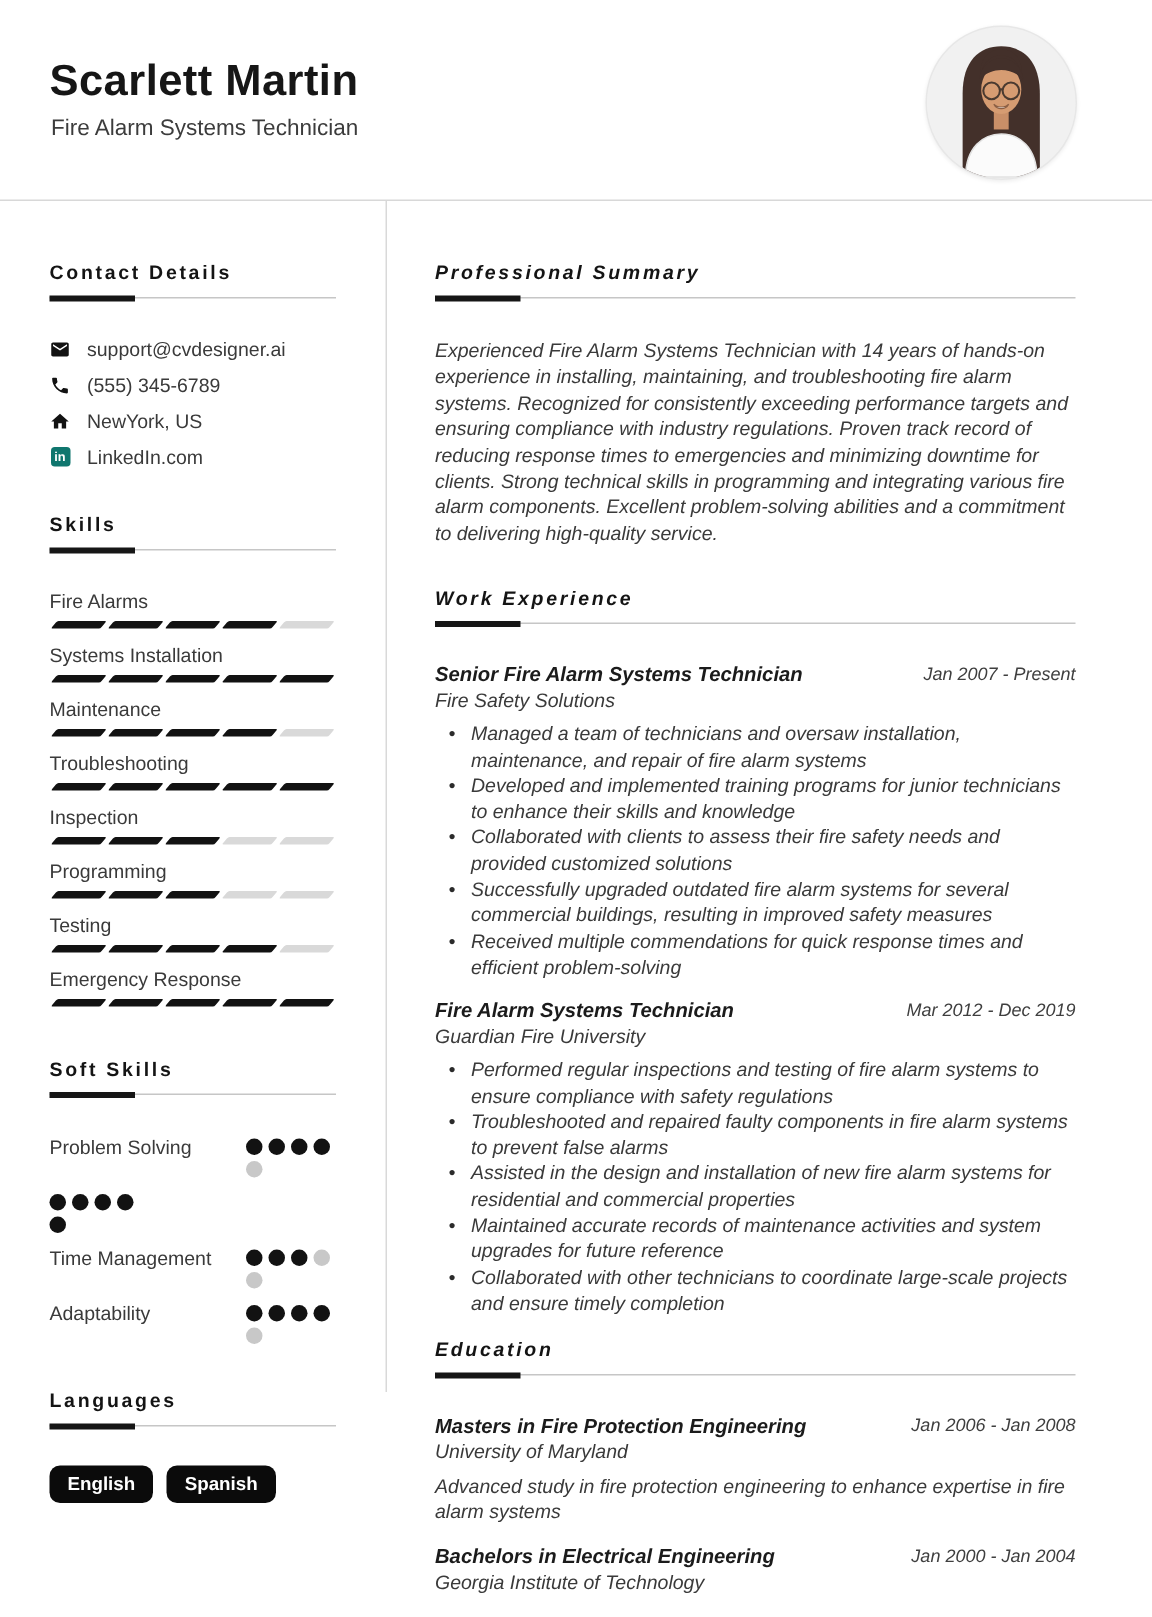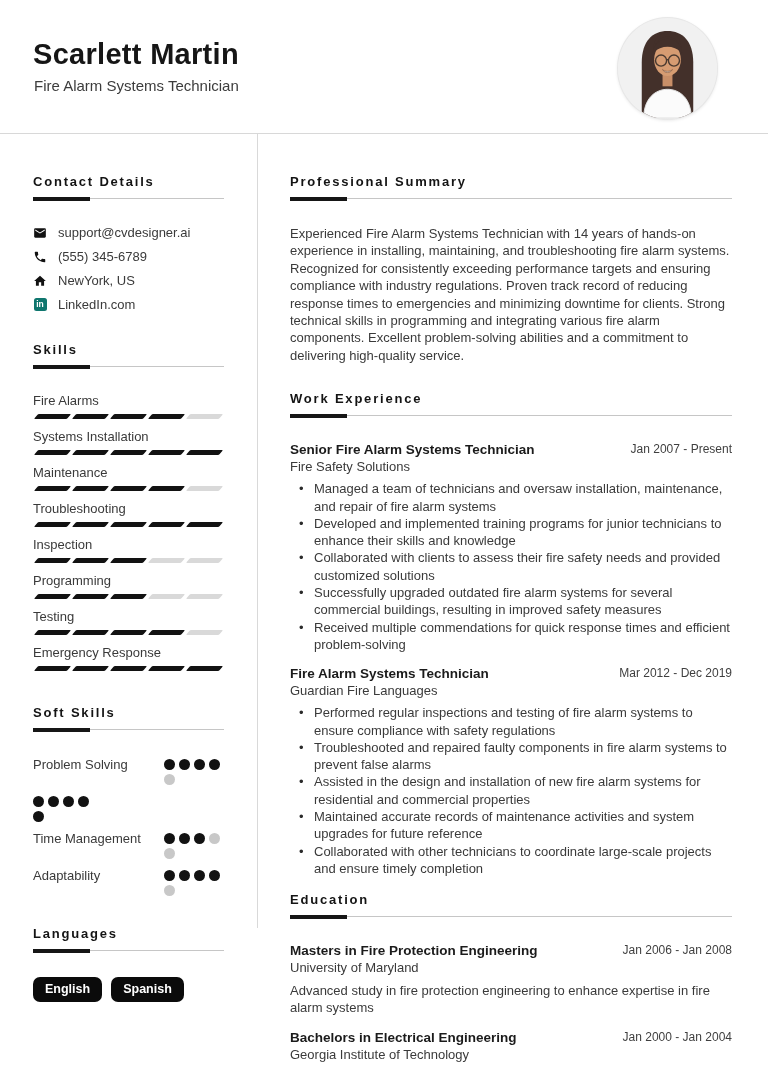--- a/index.html
+++ b/index.html
@@ -40,21 +40,22 @@
 
   
   .columns { flex: 1 1 auto; display: flex; min-height: 0; }
   .left-col {
     width: 258px; flex: 0 0 258px;
     border-right: 1px solid #d9d9d9;
     padding: 40px 33px 0 33px;
   }
   .right-col {
     flex: 1 1 auto;
-    padding: 40px 36px 0 32px;
+    padding: 40px 51px 0 32px;
+    font-style: italic;
   }
 
   
   .sec-heading {
     font-size: 13px; font-weight: bold; color: #141414;
     letter-spacing: 1.8px; margin-bottom: 8px;
   }
   .sec-rule { position: relative; height: 4px; margin-bottom: 24px; }
   .sec-rule .thin {
     position: absolute; left: 0; right: 0; top: 1px; height: 1px; background: #c6c6c6;
@@ -374,21 +375,21 @@
                 <li>Collaborated with clients to assess their fire safety needs and provided customized solutions</li>
                 <li>Successfully upgraded outdated fire alarm systems for several commercial buildings, resulting in improved safety measures</li>
                 <li>Received multiple commendations for quick response times and efficient problem-solving</li>
               </ul>
             </div>
             <div class="entry">
               <div class="entry-head">
                 <div class="entry-title">Fire Alarm Systems Technician</div>
                 <div class="entry-dates">Mar 2012 - Dec 2019</div>
               </div>
-              <div class="entry-sub">Guardian Fire Languages</div>
+              <div class="entry-sub">Guardian Fire University</div>
               <ul class="bullets">
                 <li>Performed regular inspections and testing of fire alarm systems to ensure compliance with safety regulations</li>
                 <li>Troubleshooted and repaired faulty components in fire alarm systems to prevent false alarms</li>
                 <li>Assisted in the design and installation of new fire alarm systems for residential and commercial properties</li>
                 <li>Maintained accurate records of maintenance activities and system upgrades for future reference</li>
                 <li>Collaborated with other technicians to coordinate large-scale projects and ensure timely completion</li>
               </ul>
             </div>
           </div>
       </div>

